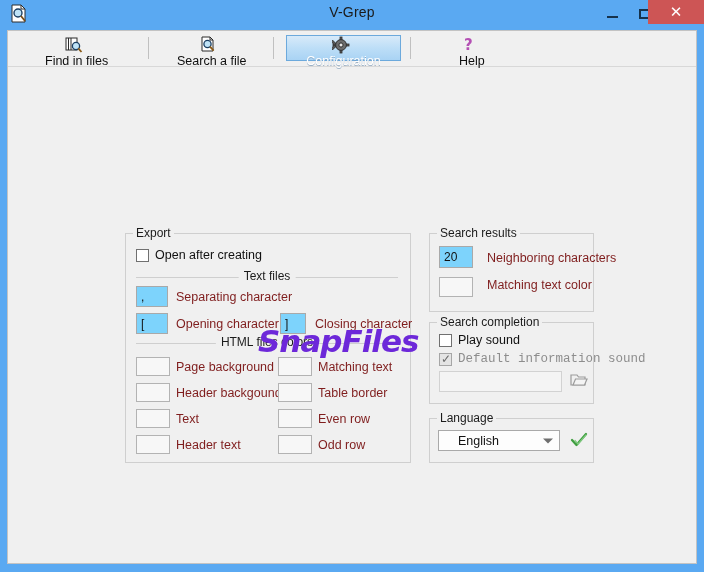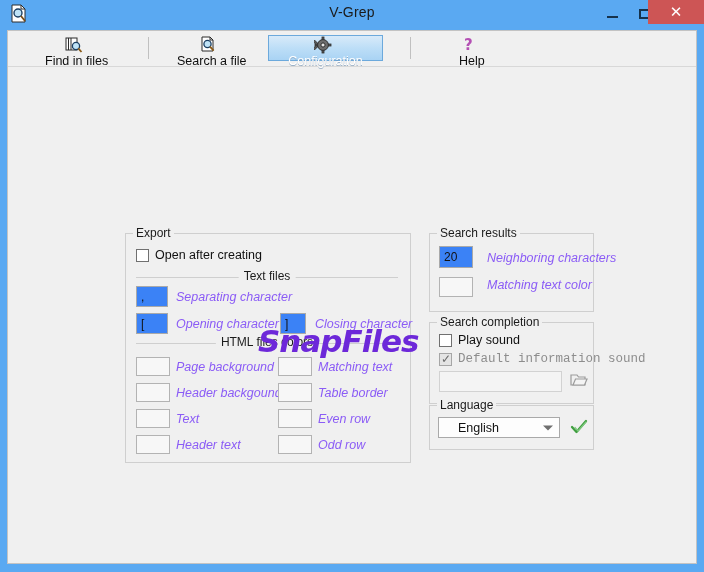--- a/index.html
+++ b/index.html
@@ -111,21 +111,21 @@
   }
   .tbitem .tbicon {
     width: 18px; height: 18px;
     margin-right: 6px;
     flex: 0 0 18px;
     position: relative;
   }
   #tb-find   { left: 28px; }
   #tb-search { left: 160px; }
   #tb-config {
-    left: 260px;
+    left: 278px;
     width: 115px;
     background: linear-gradient(to bottom, #d8eaf9 0%, #bddef7 50%, #a9d3f4 100%);
     border: 1px solid #6ca9dc;
     color: #ffffff;
     text-shadow: 0 1px 0 rgba(120,150,180,.7);
   }
   #tb-help { left: 442px; }
   .tbsep {
     position: absolute;
     top: 6px;
@@ -161,21 +161,21 @@
     top: -8px; left: 7px;
     background: #f0f0f0;
     padding: 0 3px;
     font-size: 12px;
     color: #1b1b1b;
     white-space: nowrap;
   }
   #grp-export      { left: 117px; top: 202px; width: 286px; height: 230px; }
   #grp-results     { left: 421px; top: 202px; width: 165px; height: 79px; }
   #grp-completion  { left: 421px; top: 291px; width: 165px; height: 82px; }
-  #grp-language    { left: 421px; top: 374px; width: 165px; height: 45px; }
+  #grp-language    { left: 421px; top: 387px; width: 165px; height: 45px; }
   
   .inner-sep {
     position: absolute;
     left: 10px;
     width: 262px;
     height: 10px;
   }
   .inner-sep .line {
     position: absolute;
     left: 0; top: 5px;
@@ -223,42 +223,41 @@
     font-size: 12px;
     line-height: 14px;
     color: #6d6d6d;
   }
   .rowlabel { white-space: nowrap; }
   .rowlabel.disabled { color: #8d8d8d; font-family: Liberation Mono, monospace; }
 
   .txtfield {
     position: absolute;
     border: 1px solid #a9a9a9;
-    background: #3b82f6;
+    background: #7dd3fc;
     box-sizing: border-box;
     font-size: 12px;
     color: #111;
     padding: 2px 4px;
     font-family: "Liberation Sans", sans-serif;
     display: flex;
     align-items: center;
   }
   .colorswatch {
     position: absolute;
     width: 34px; height: 19px;
     border: 1px solid #b3b3b3;
     background: #f7f7f7;
     box-sizing: border-box;
   }
   .fieldlabel {
     position: absolute;
     font-size: 12.5px;
-    color: #8b5cf6;
+    color: #7f1d1d;
     white-space: nowrap;
-    font-style: italic;
   }
 
   #sound-path {
     position: absolute;
     left: 9px; top: 48px;
     width: 123px; height: 21px;
     border: 1px solid #d2d2d2;
     background: #f4f4f4;
     box-sizing: border-box;
   }

